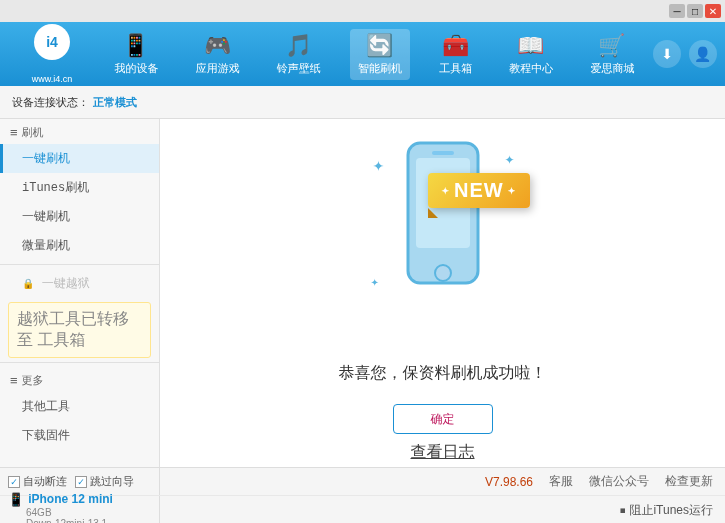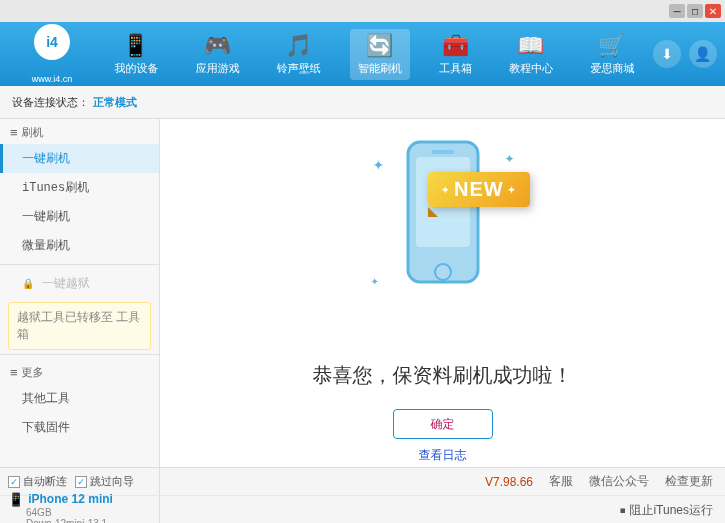--- a/index.html
+++ b/index.html
@@ -116,21 +116,21 @@
       display: flex; align-items: center;
       padding: 6px 10px 4px 10px;
       color: #666; font-size: 11px;
     }
     .sidebar-note {
       margin: 4px 8px;
       padding: 6px 8px;
       background: #fffbe6;
       border: 1px solid #ffe58f;
       border-radius: 3px;
-      font-size: 12px; color: #888;
+      font-size: 16px; color: #888;
     }
     .sidebar-item-disabled {
       padding: 6px 10px 6px 22px;
       color: #bbb; font-size: 12px;
     }
 
     
     .content-area {
       flex: 1;
       background: white;
@@ -155,36 +155,36 @@
       position: absolute; right: 18px; top: 30px;
       color: #5ab5e0; font-size: 12px;
     }
     .sparkle-bl {
       position: absolute; left: 18px; bottom: 55px;
       color: #5ab5e0; font-size: 10px;
     }
 
     
     .success-text {
-      font-size: 20px; color: #333;
+      font-size: 16px; color: #333;
       margin-bottom: 20px;
     }
     .confirm-btn {
       width: 100px; height: 30px;
       background: white;
       border: 1px solid #1a90d4;
       color: #be185d;
       border-radius: 4px;
       cursor: pointer;
       font-size: 12px;
       display: flex; align-items: center; justify-content: center;
       margin-bottom: 8px;
     }
     .history-link {
-      color: #1d4ed8; font-size: 12px; cursor: pointer;
+      color: #404040; font-size: 16px; cursor: pointer; text-decoration: underline;
     }
     .checkbox-item {
       display: flex; align-items: center; gap: 3px;
       font-size: 11px; color: #555; cursor: pointer;
     }
     .checkbox {
       width: 12px; height: 12px;
       border: 1px solid #999;
       background: white;
       display: flex; align-items: center; justify-content: center;

